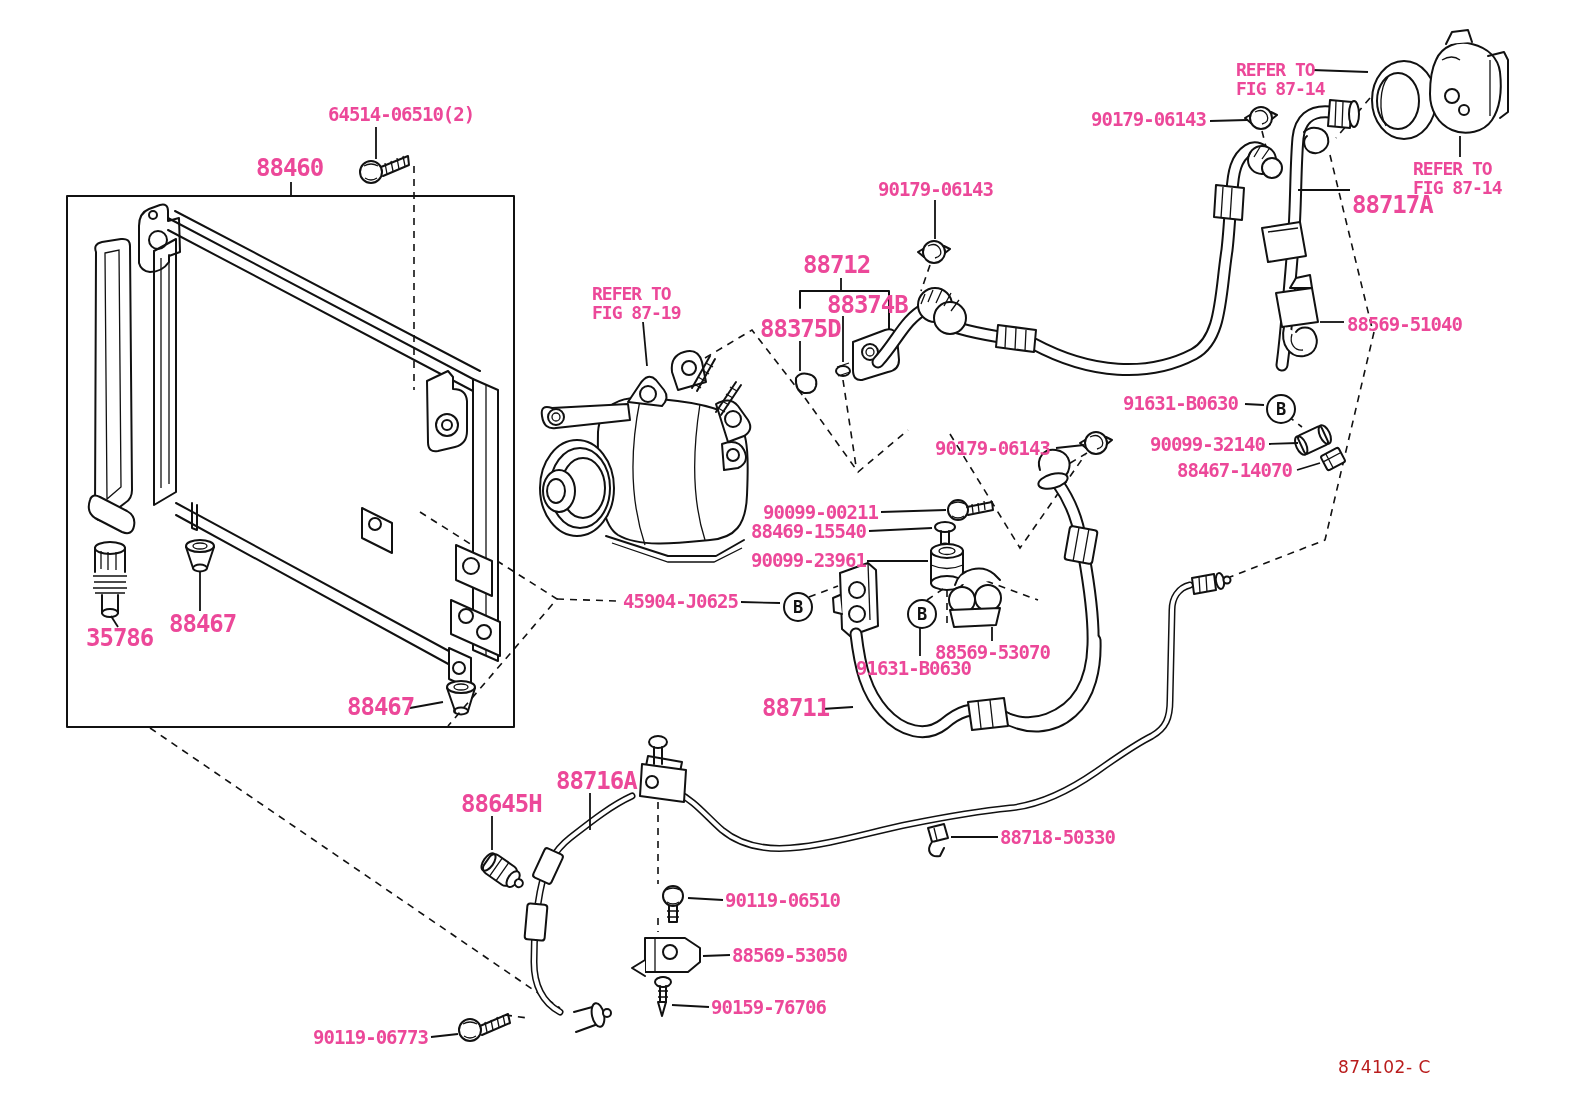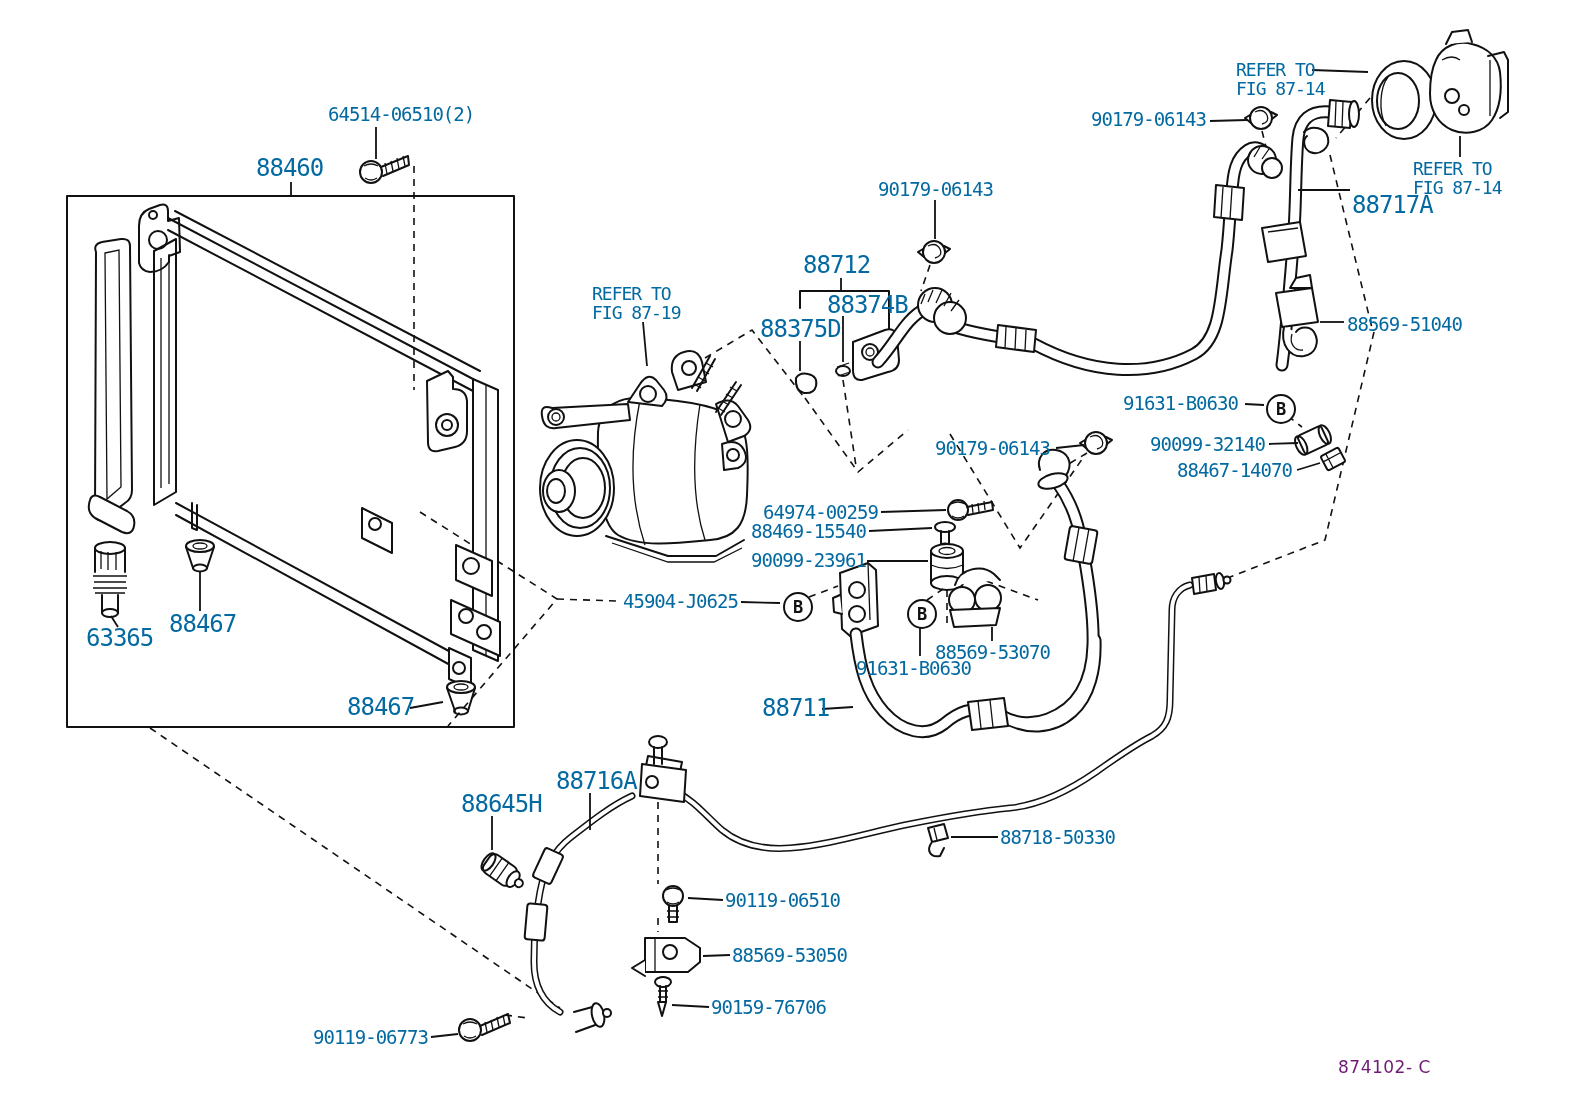--- a/index.html
+++ b/index.html
@@ -1,24 +1,24 @@
 <!DOCTYPE html>
 <html><head>
 <meta charset="utf-8">
 <style>
   html,body{margin:0;padding:0;background:#e8e8e8;}
   #stage{position:relative;width:1592px;height:1099px;background:#ffffff;overflow:hidden;
          font-family:"DejaVu Sans Mono","Liberation Mono",monospace;}
   #art{position:absolute;left:0;top:0;}
-  .lbl{position:absolute;white-space:nowrap;color:#0369a1;font-weight:normal;
+  .lbl{position:absolute;white-space:nowrap;color:#ec4899;font-weight:bold;
        font-size:19px;letter-spacing:-1px;line-height:19px;}
   .big{font-size:24px;letter-spacing:-1px;line-height:24px;}
   .ref{font-size:18px;line-height:18px;letter-spacing:-1px;}
   .figcode{font-family:"DejaVu Sans","Liberation Sans",sans-serif;font-weight:normal;
-           color:#701a75;font-size:17px;letter-spacing:0.5px;}
+           color:#b91c1c;font-size:17px;letter-spacing:0.5px;}
   .bmark{position:absolute;width:26px;height:26px;border:2.5px solid #111;border-radius:50%;
          color:#111;font-weight:bold;font-size:17px;display:flex;align-items:center;
          justify-content:center;background:#fff;}
   svg *{vector-effect:none;}
   .ln{stroke:#111;stroke-width:2;fill:none;stroke-linecap:round;stroke-linejoin:round;}
   .fw{stroke:#111;stroke-width:2;fill:#fff;stroke-linecap:round;stroke-linejoin:round;}
   .thin{stroke:#111;stroke-width:1.3;fill:none;}
   .ldr{stroke:#111;stroke-width:1.8;fill:none;}
   .dash{stroke:#111;stroke-width:1.6;fill:none;stroke-dasharray:7 6;}
   .to{stroke:#111;stroke-width:13;fill:none;stroke-linecap:round;}
@@ -397,28 +397,28 @@
 <span class="lbl ref" style="left:1413px;top:160px">REFER TO</span>
 <span class="lbl ref" style="left:1413px;top:179px">FIG 87-14</span>
 <span class="lbl big" style="left:1352px;top:193px">88717A</span>
 <span class="lbl" style="left:1347px;top:315px">88569-51040</span>
 <span class="lbl big" style="left:803px;top:253px">88712</span>
 <span class="lbl big" style="left:827px;top:293px">88374B</span>
 <span class="lbl big" style="left:760px;top:317px">88375D</span>
 <span class="lbl" style="left:1123px;top:394px">91631-B0630</span>
 <span class="lbl" style="left:1150px;top:435px">90099-32140</span>
 <span class="lbl" style="left:1177px;top:461px">88467-14070</span>
-<span class="lbl" style="left:763px;top:503px">64974-00259</span>
+<span class="lbl" style="left:763px;top:503px">90099-00211</span>
 <span class="lbl" style="left:751px;top:522px">88469-15540</span>
 <span class="lbl" style="left:751px;top:551px">90099-23961</span>
 <span class="lbl" style="left:623px;top:592px">45904-J0625</span>
 <span class="lbl" style="left:935px;top:643px">88569-53070</span>
 <span class="lbl" style="left:856px;top:659px">91631-B0630</span>
 <span class="lbl big" style="left:762px;top:696px">88711</span>
-<span class="lbl big" style="left:86px;top:626px">63365</span>
+<span class="lbl big" style="left:86px;top:626px">35786</span>
 <span class="lbl big" style="left:169px;top:612px">88467</span>
 <span class="lbl big" style="left:347px;top:695px">88467</span>
 <span class="lbl big" style="left:556px;top:769px">88716A</span>
 <span class="lbl big" style="left:461px;top:792px">88645H</span>
 <span class="lbl" style="left:1000px;top:828px">88718-50330</span>
 <span class="lbl" style="left:725px;top:891px">90119-06510</span>
 <span class="lbl" style="left:732px;top:946px">88569-53050</span>
 <span class="lbl" style="left:711px;top:998px">90159-76706</span>
 <span class="lbl" style="left:313px;top:1028px">90119-06773</span>
 <span class="lbl figcode" style="left:1338px;top:1058px">874102- C</span>

